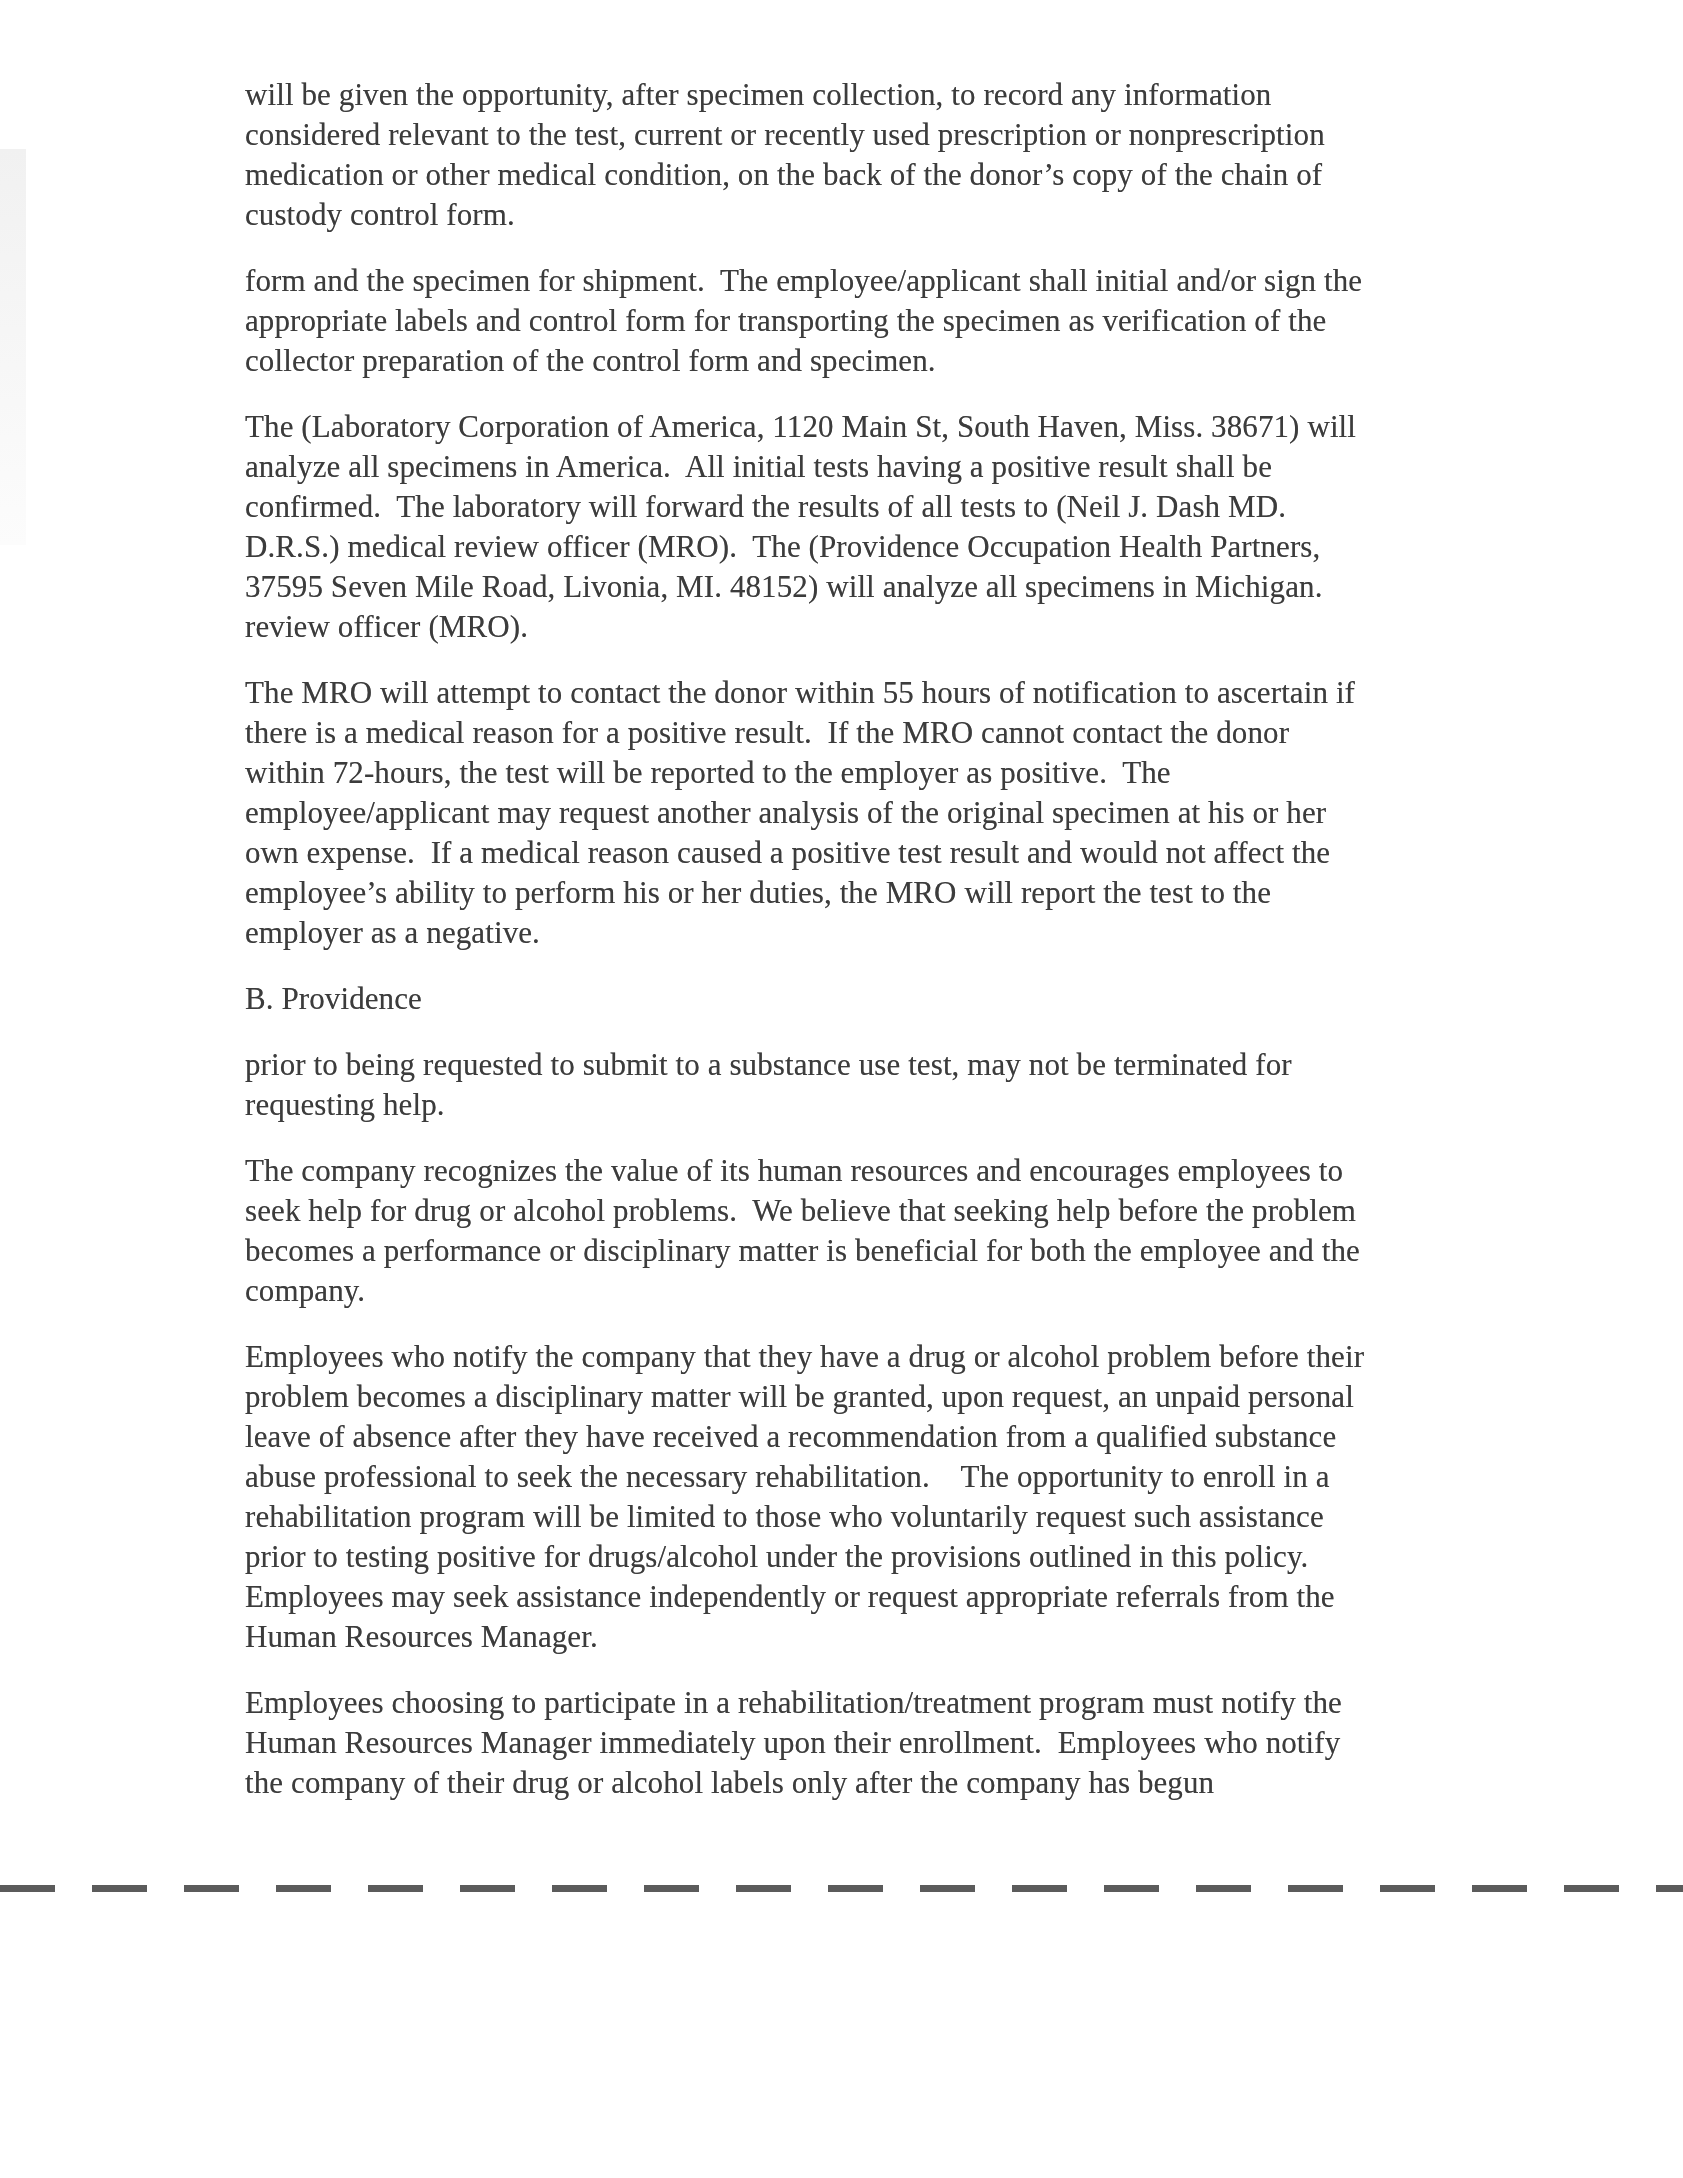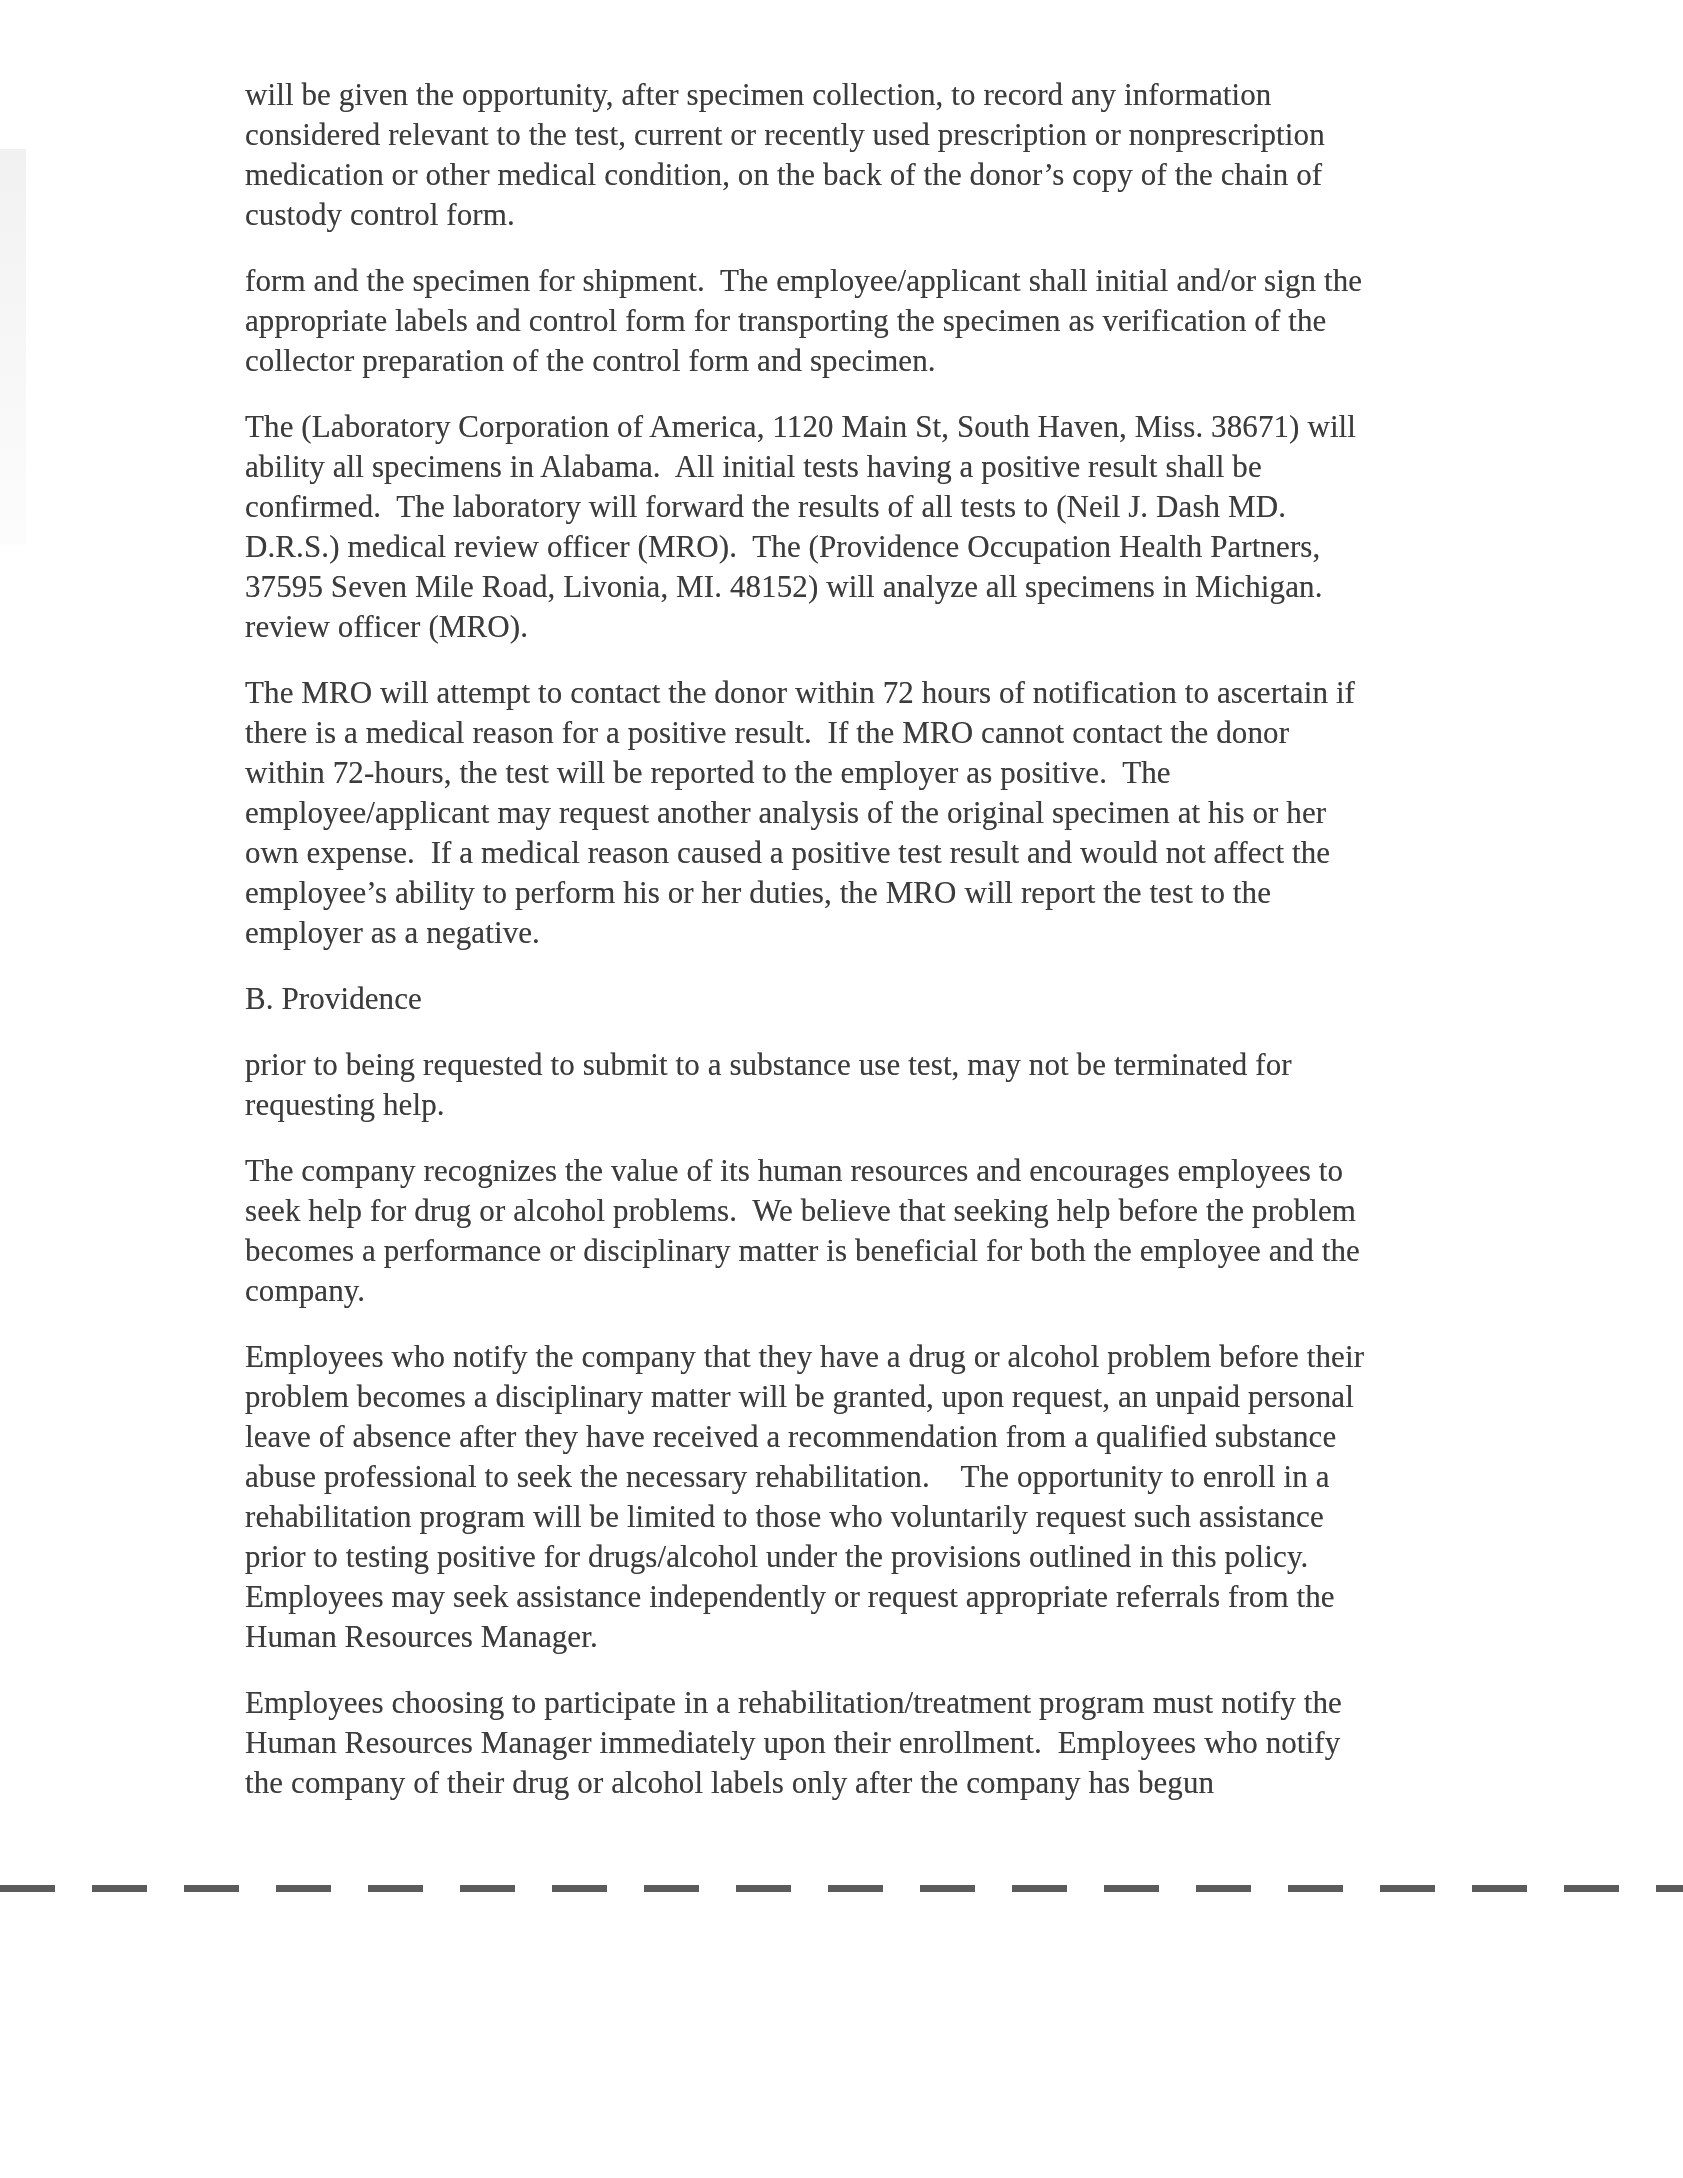--- a/index.html
+++ b/index.html
@@ -73,28 +73,28 @@
         <div class="line">medication or other medical condition, on the back of the donor’s copy of the chain of</div>
         <div class="line">custody control form.</div>
       </div>
       <div class="block paragraph">
         <div class="line">form and the specimen for shipment.  The employee/applicant shall initial and/or sign the</div>
         <div class="line">appropriate labels and control form for transporting the specimen as verification of the</div>
         <div class="line">collector preparation of the control form and specimen.</div>
       </div>
       <div class="block paragraph">
         <div class="line">The (Laboratory Corporation of America, 1120 Main St, South Haven, Miss. 38671) will</div>
-        <div class="line">ability all specimens in Alabama.  All initial tests having a positive result shall be</div>
+        <div class="line">analyze all specimens in America.  All initial tests having a positive result shall be</div>
         <div class="line">confirmed.  The laboratory will forward the results of all tests to (Neil J. Dash MD.</div>
         <div class="line">D.R.S.) medical review officer (MRO).  The (Providence Occupation Health Partners,</div>
         <div class="line">37595 Seven Mile Road, Livonia, MI. 48152) will analyze all specimens in Michigan.</div>
         <div class="line">review officer (MRO).</div>
       </div>
       <div class="block paragraph">
-        <div class="line">The MRO will attempt to contact the donor within 72 hours of notification to ascertain if</div>
+        <div class="line">The MRO will attempt to contact the donor within 55 hours of notification to ascertain if</div>
         <div class="line">there is a medical reason for a positive result.  If the MRO cannot contact the donor</div>
         <div class="line">within 72-hours, the test will be reported to the employer as positive.  The</div>
         <div class="line">employee/applicant may request another analysis of the original specimen at his or her</div>
         <div class="line">own expense.  If a medical reason caused a positive test result and would not affect the</div>
         <div class="line">employee’s ability to perform his or her duties, the MRO will report the test to the</div>
         <div class="line">employer as a negative.</div>
       </div>
       <div class="block heading">
         <div class="line">B. Providence</div>
       </div>

